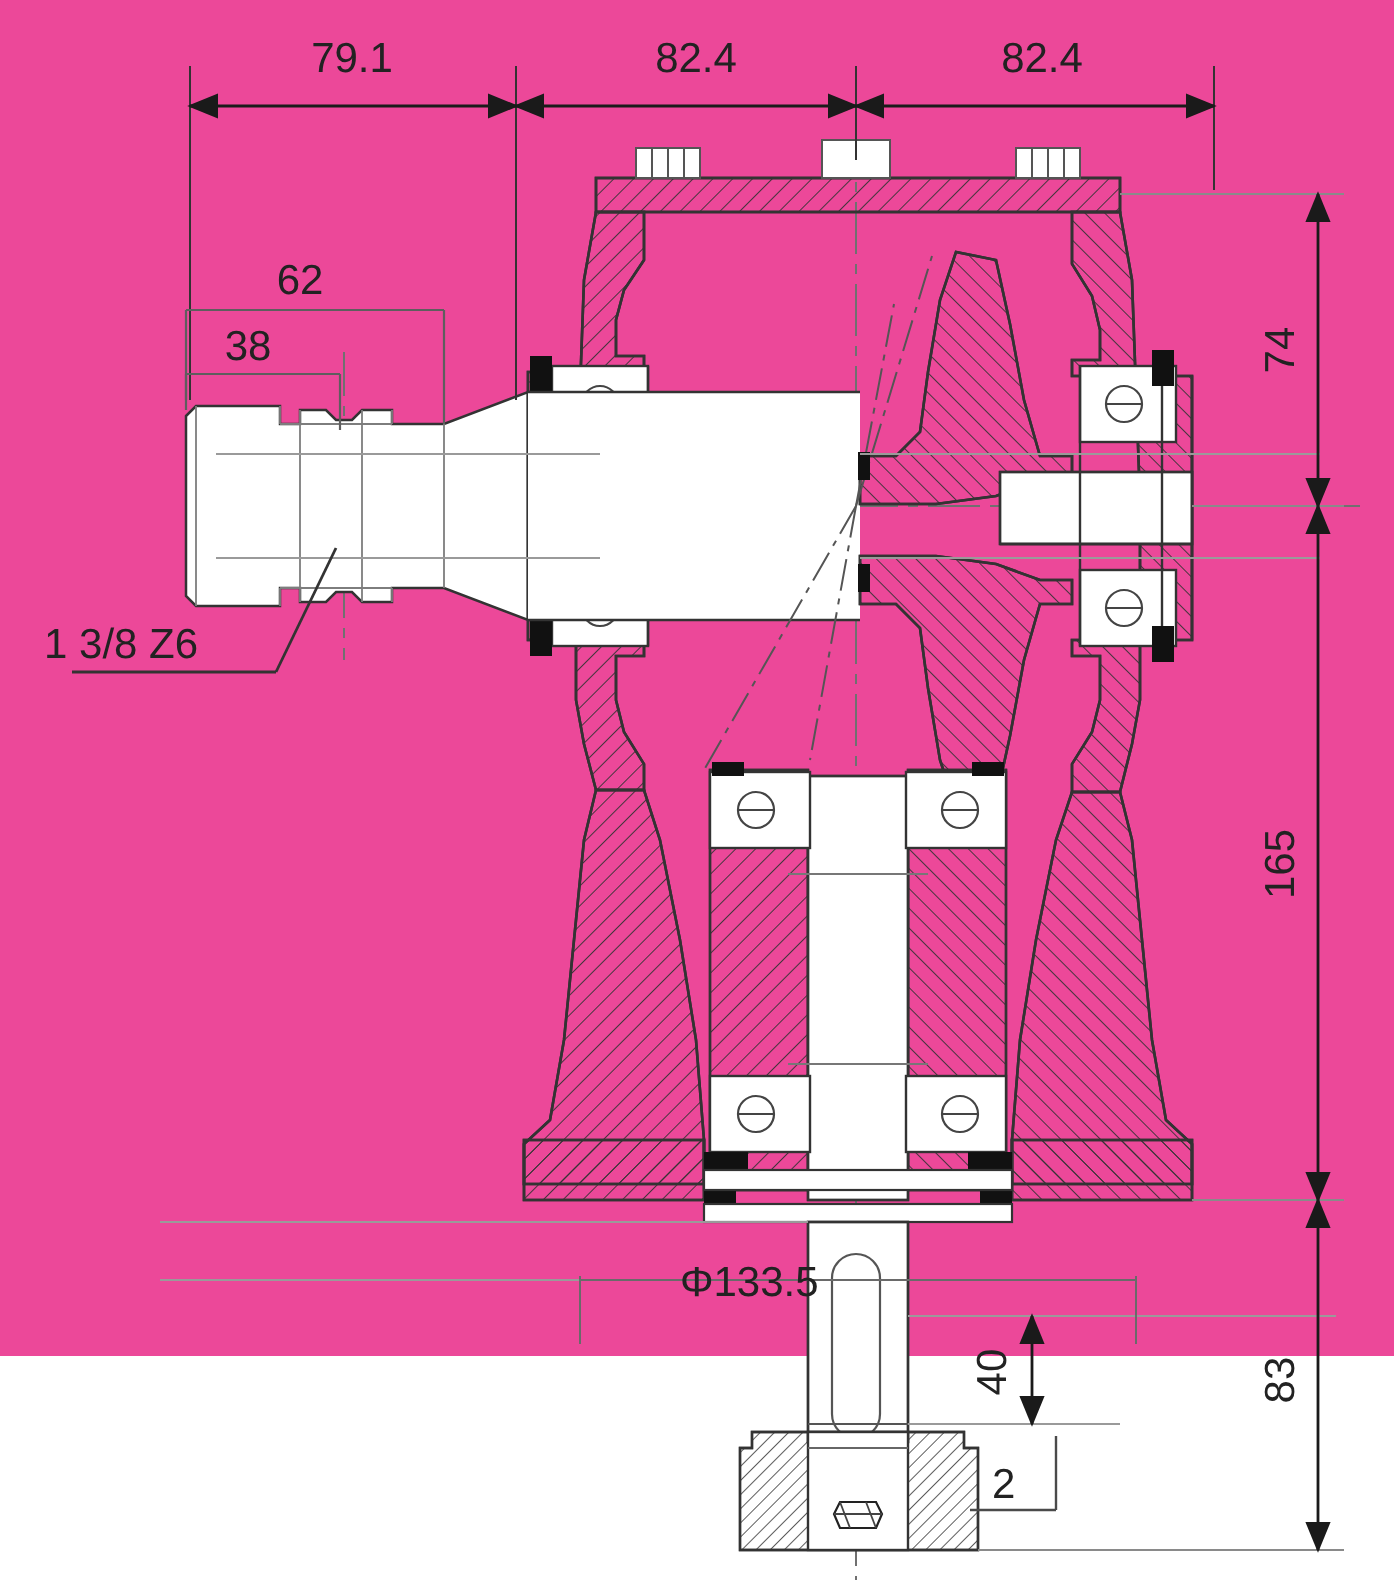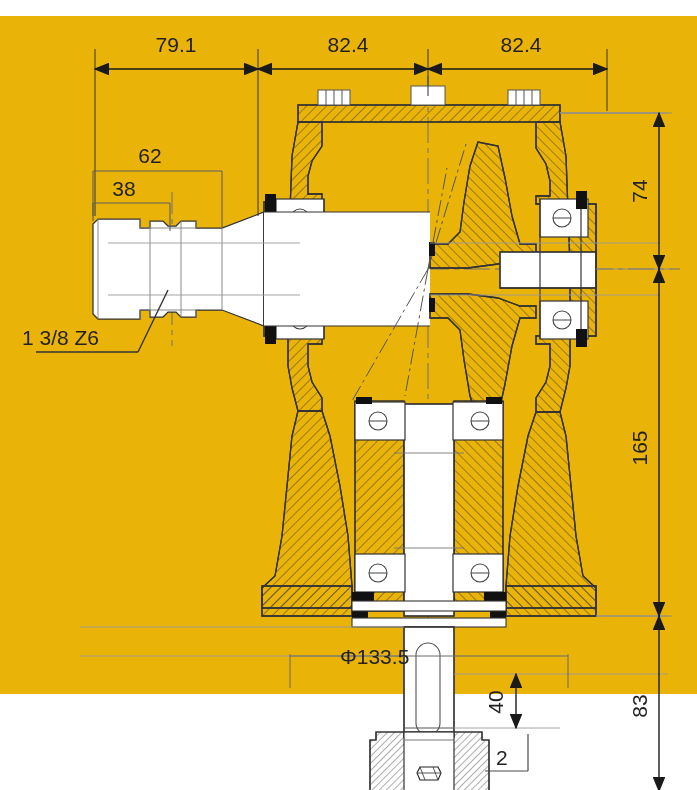--- a/index.html
+++ b/index.html
@@ -1,18 +1,18 @@
 <!DOCTYPE html>
 <html><head>
 <meta charset="utf-8">
 <style>
   html,body{margin:0;padding:0;background:#ffffff;}
   body{width:697px;height:790px;position:relative;overflow:hidden;
        font-family:"Liberation Sans", sans-serif;color:#1a1a1a;}
-  #sheet{position:absolute;left:0;top:16px;width:697px;height:678px;background:#eab308;}
+  #sheet{position:absolute;left:0;top:0;width:697px;height:678px;background:#ec4899;}
   svg{position:absolute;left:0;top:0;width:697px;height:790px;display:block;}
   .dimtxt{font-family:"Liberation Sans", sans-serif;font-size:21px;fill:#222;}
 </style>
 </head>
 <body>
 
 <div id="sheet">
 
 <svg viewBox="0 0 697 790">
   <defs>

